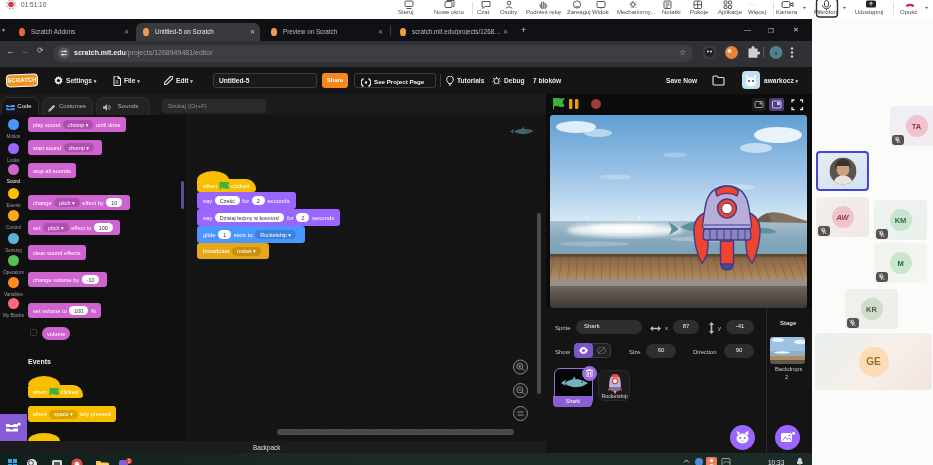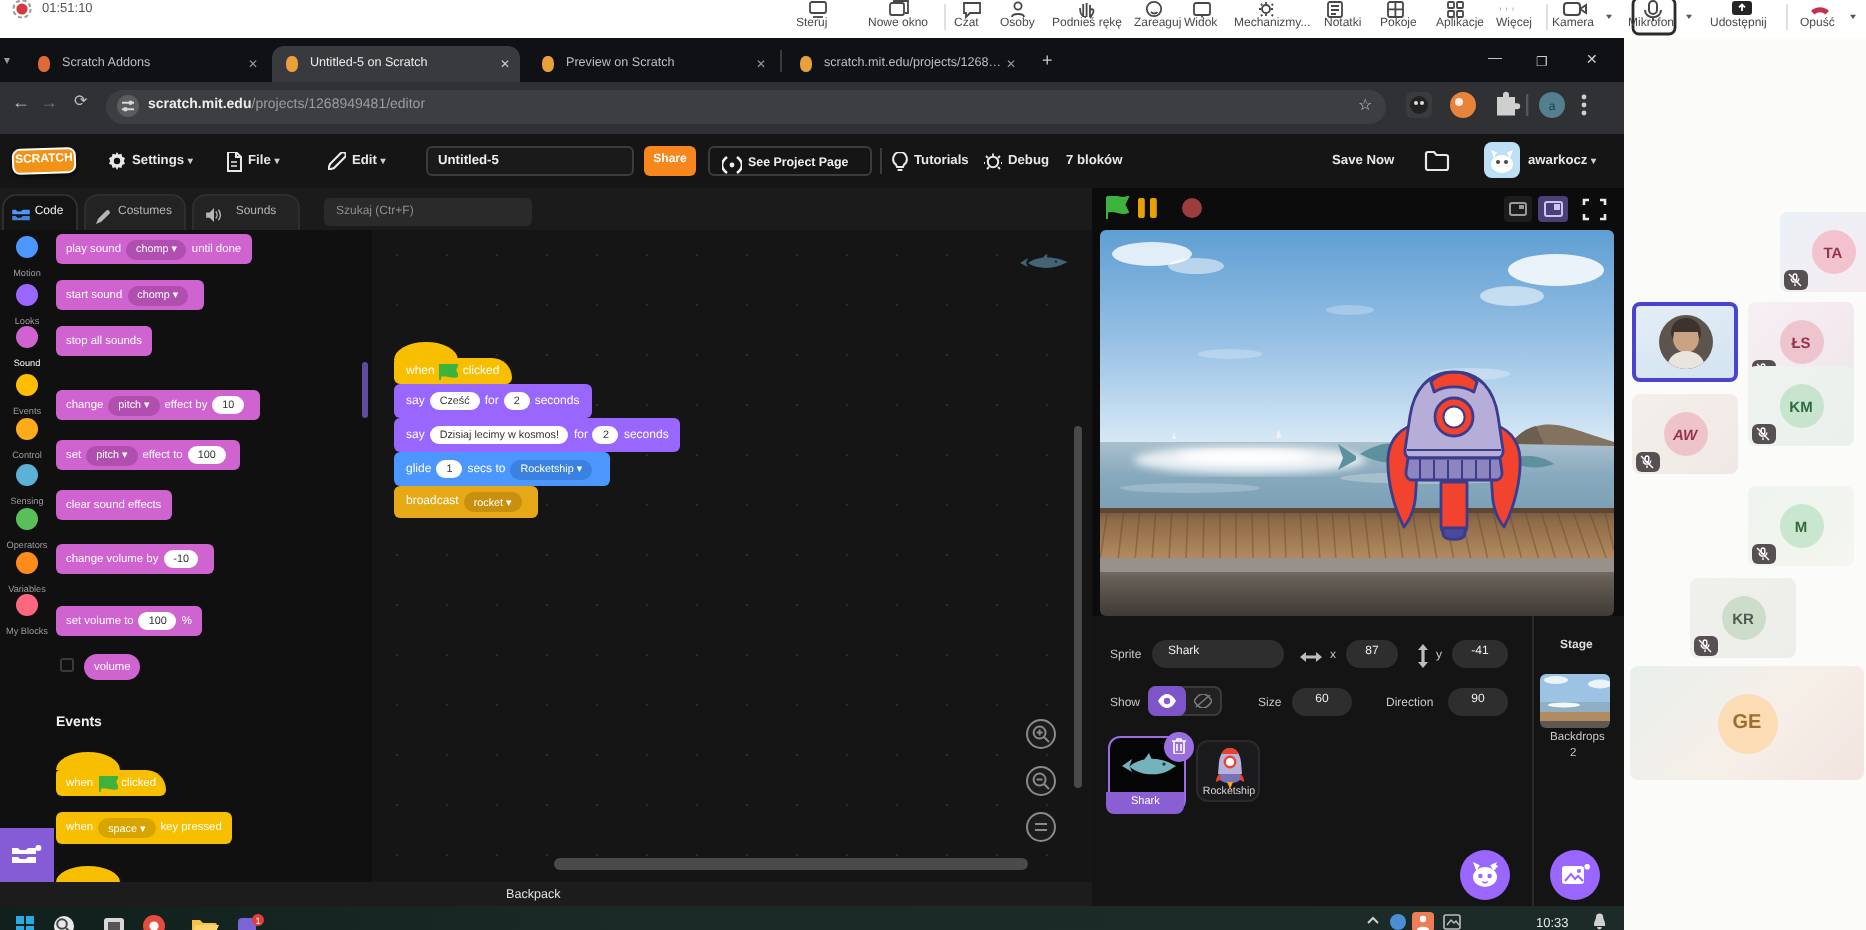--- a/index.html
+++ b/index.html
@@ -532,45 +532,33 @@
             </clipPath>
           </defs>
         <g clip-path="url(#avc)">
           <rect width="27" height="27" fill="#5e544e"></rect>
           <ellipse cx="13.5" cy="11.5" rx="6.5" ry="7.5" fill="#caa183"></ellipse>
           <path d="M6 9 c0-5 4-7.5 7.5-7.5 S21 4 21 9 c0 1.5-.5 2.5-1 3 l-.5-3.5 h-12 L7 12 c-.5-.5-1-1.5-1-3z" fill="#3e332c"></path>
           <path d="M4 27 c0-6 4.5-9 9.5-9 s9.5 3 9.5 9z" fill="#e8e4de"></path>
         </g>
       </svg>
     </div>
-    <div class="ptile" style="left:62px;top:132px;background:linear-gradient(135deg,#f6eff3,#f0e7eb);">
-        <span class="pcirc" style="background:#eec4cf;color:#95324d;">ŁS</span>
-        <span class="mic">
-          <svg width="9" height="8" viewBox="0 0 9 8" style="display:block">
-            <g stroke="#fff" stroke-width=".7" fill="none">
-              <rect x="3.6" y="1" width="1.8" height="3" rx=".9"></rect>
-              <path d="M2.6 3.2 c0 2.5 3.8 2.5 3.8 0 M4.5 5.8 v1.2"></path>
-              <path d="M1.5 1 l6 6"></path>
-            </g>
-          </svg>
-        </span>
-      </div>
     <div class="ptile" style="left:4px;top:178px;background:linear-gradient(135deg,#f4efeb,#f0e8e4);">
         <span class="pcirc" style="background:#eec4ca;color:#95324d;font-style:italic;">AW</span>
         <span class="mic">
           <svg width="9" height="8" viewBox="0 0 9 8" style="display:block">
             <g stroke="#fff" stroke-width=".7" fill="none">
               <rect x="3.6" y="1" width="1.8" height="3" rx=".9"></rect>
               <path d="M2.6 3.2 c0 2.5 3.8 2.5 3.8 0 M4.5 5.8 v1.2"></path>
               <path d="M1.5 1 l6 6"></path>
             </g>
           </svg>
         </span>
       </div>
-    <div class="ptile" style="left:62px;top:164px;background:linear-gradient(135deg,#eef3f0,#eaf0ea);">
+    <div class="ptile" style="left:62px;top:181px;background:linear-gradient(135deg,#eef3f0,#eaf0ea);">
         <span class="pcirc" style="background:#c6e4ce;color:#2f6b3c;">KM</span>
         <span class="mic">
           <svg width="9" height="8" viewBox="0 0 9 8" style="display:block">
             <g stroke="#fff" stroke-width=".7" fill="none">
               <rect x="3.6" y="1" width="1.8" height="3" rx=".9"></rect>
               <path d="M2.6 3.2 c0 2.5 3.8 2.5 3.8 0 M4.5 5.8 v1.2"></path>
               <path d="M1.5 1 l6 6"></path>
             </g>
           </svg>
         </span>

